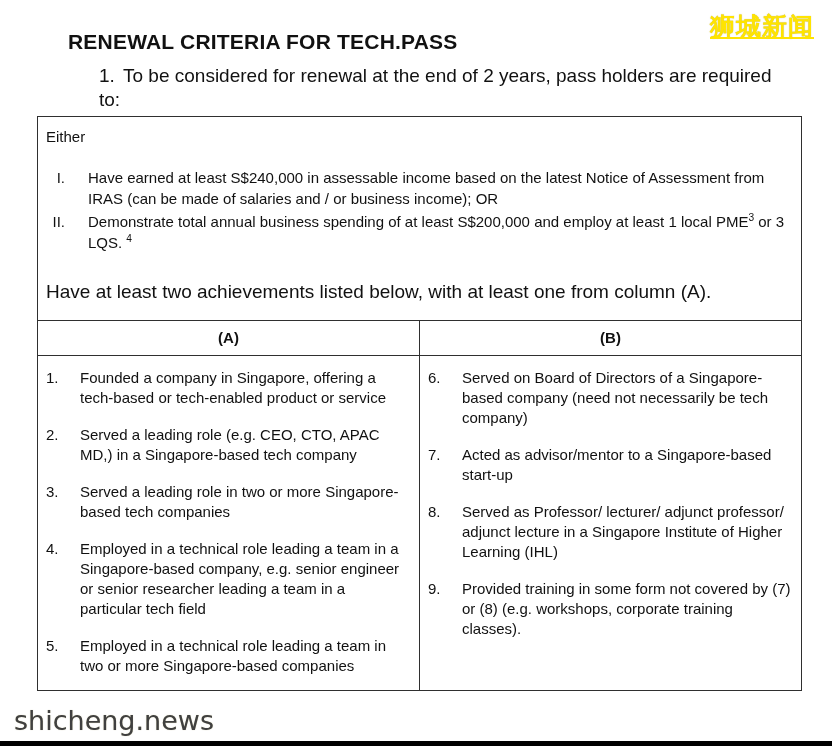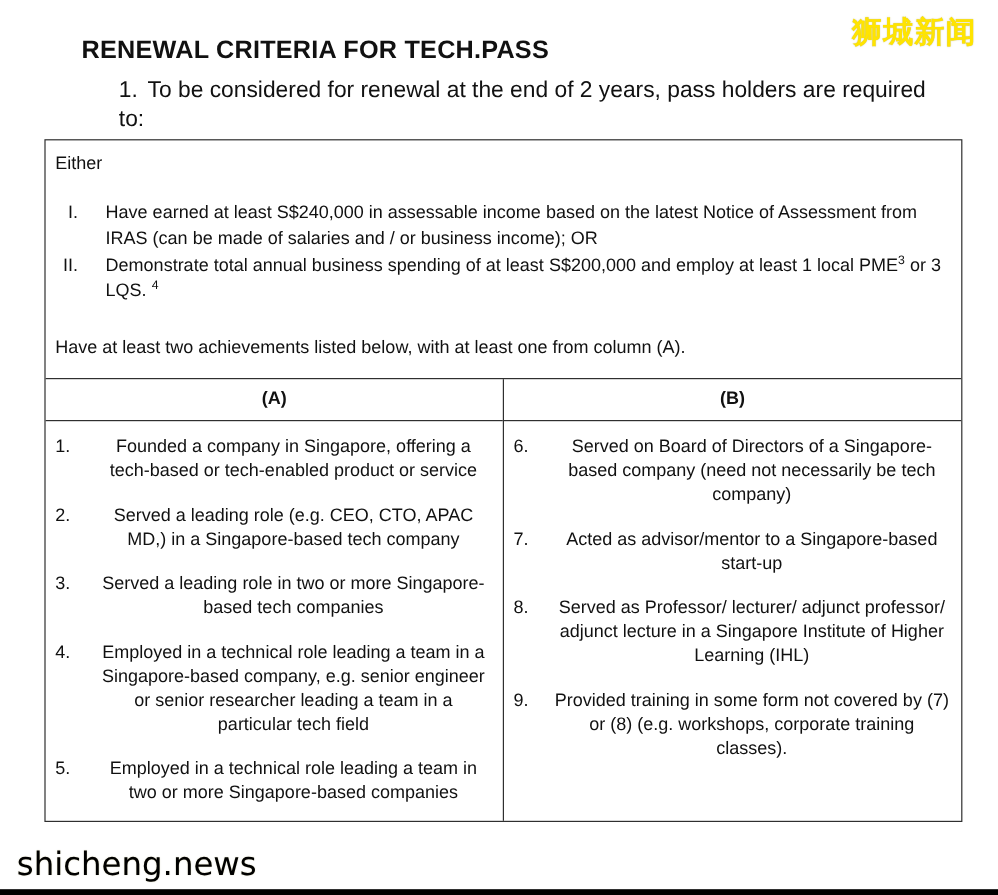--- a/index.html
+++ b/index.html
@@ -23,29 +23,30 @@
     top: 14px;
     right: 18px;
     font-family: "DejaVu Sans", sans-serif;
     font-size: 25px;
     font-weight: 700;
     letter-spacing: 1px;
     color: #ffe400;
     text-shadow: 0 0 1px rgba(120,110,0,0.55);
     line-height: 1;
     white-space: nowrap;
+    text-decoration: underline;
   }
   .wm-en {
     position: absolute;
     left: 14px;
     bottom: 12px;
     font-family: "DejaVu Sans", sans-serif;
     font-size: 27px;
     font-weight: 500;
-    color: #000000;
+    color: #404040;
     text-shadow: 0 0 1px rgba(120,110,0,0.35);
     line-height: 1;
     white-space: nowrap;
     z-index: 5;
   }
   .bottom-strip {
     position: absolute;
     left: 0;
     right: 0;
     bottom: 0;
@@ -124,21 +125,21 @@
     vertical-align: super;
     line-height: 0;
   }
 
   .and-label {
     font-size: 15px;
     margin: 24px 0 0 0;
     line-height: 1.3;
   }
   .and-sentence {
-    font-size: 15px;
+    font-size: 19px;
     margin: 26px 0 10px 0;
     line-height: 1.3;
   }
 
   .rule {
     border-top: 1.4px solid #2f2f2f;
     height: 0;
     font-size: 0;
     line-height: 0;
   }
@@ -175,21 +176,21 @@
     line-height: 1.33;
     margin-bottom: 17px;
   }
   .ach-list li:last-child { margin-bottom: 0; }
   .ach-list .marker {
     flex: 0 0 34px;
     width: 34px;
     padding-right: 6px;
     box-sizing: border-box;
   }
-  .ach-list .body { flex: 1; text-align: center; }
+  .ach-list .body { flex: 1; }
 </style>
 </head>
 <body>
 
 <div class="wm-cn">狮城新闻</div>
 
 <div class="doc-title">RENEWAL CRITERIA FOR TECH.PASS</div>
 
 <div class="intro">
   <span class="num">1.</span><span>To be considered for renewal at the end of 2 years, pass holders are required to:</span>

